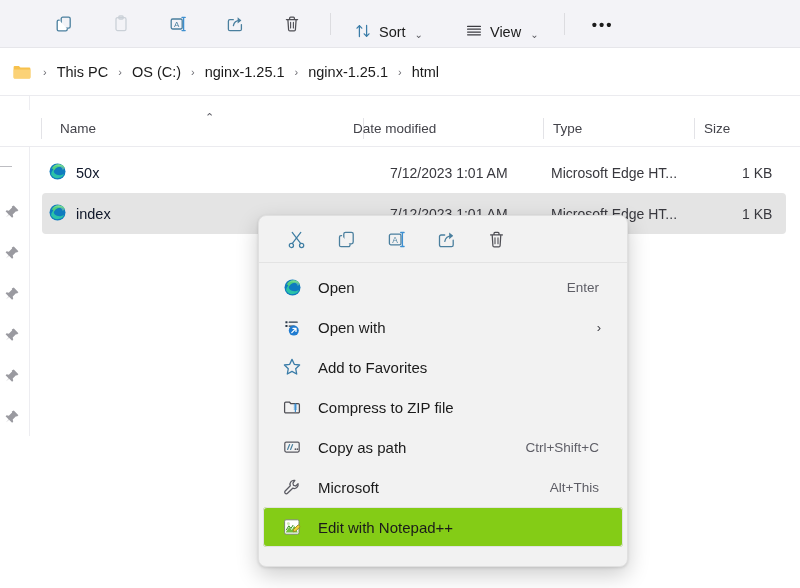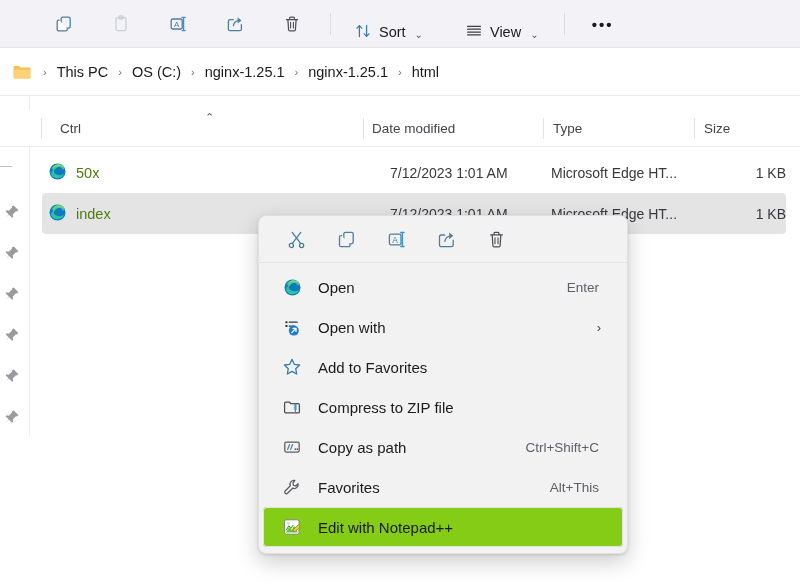--- a/index.html
+++ b/index.html
@@ -80,25 +80,25 @@
 
   
   .filelist{ position:absolute; left:0; top:152px; width:800px; }
   .frow{
     position:relative; height:41px; margin:0 14px 0 42px;
     border-radius:4px; display:flex; align-items:center;
   }
   .frow.selected{ background:#e4e4e4; }
   .fname{
     display:flex; align-items:center; gap:9px;
-    position:absolute; left:6px; font-size:14.5px; color:#4d7c0f;
+    position:absolute; left:6px; font-size:14.5px; color:#0f172a;
   }
   .fdate{ position:absolute; left:348px; font-size:14px; color:#38383e; }
   .ftype{ position:absolute; left:509px; font-size:14px; color:#38383e; }
-  .fsize{ position:absolute; left:700px; width:44px; text-align:right; font-size:14px; color:#38383e; }
+  .fsize{ position:absolute; left:700px; width:44px; text-align:left; font-size:14px; color:#38383e; }
 
   
   .sidebar{ position:absolute; left:0; top:96px; width:30px; height:492px; }
   .side-line{ position:absolute; left:29px; top:0; width:1px; height:340px; background:#ededf1; }
   .side-dash{ position:absolute; left:0px; top:70px; width:12px; height:1px; background:#bdbdc2; }
   .pin{ position:absolute; left:4px; width:16px; height:16px; }
 
   
   .ctxmenu{
     position:absolute; left:258px; top:215px; width:370px;
@@ -110,21 +110,21 @@
   }
   .ctx-actions{
     height:46px; display:flex; align-items:center; padding:0 19px;
   }
   .ctx-abtn{
     width:36px; height:32px; border-radius:4px;
     display:flex; align-items:center; justify-content:center;
     margin-right:14px;
   }
   .ctx-sepline{ height:1px; background:#e3e3e3; margin:0; }
-  .ctx-items{ padding:4px 4px 6px 4px; }
+  .ctx-items{ padding:4px 4px 19px 4px; }
   .ctx-item{
     height:40px; display:flex; align-items:center; border-radius:4px;
     position:relative; padding-left:19px;
   }
   .ctx-item.hovered{ background:#84cc16; box-shadow:inset 0 0 0 1px #e2e2e2;align-items:center; }
   .ctx-ico{ width:20px; height:20px; display:flex; align-items:center; justify-content:center; }
   .ctx-label{ font-size:15px; color:#1b1b1b; margin-left:16px; }
   .ctx-accel{ position:absolute; right:24px; font-size:13.5px; color:#5e5e66; }
   .ctx-sub{ position:absolute; right:22px; font-size:13px; color:#44444a; }
 </style>
@@ -263,23 +263,23 @@
     <svg width="16" height="16" viewBox="0 0 16 16">
         <g fill="#9a9aa0">
           <path d="M9.8 1.6l4.6 4.6-1.4 1.4-1-.3-3.3 3.3.5 2.1-1.1 1.1-3.1-3.1-3.2 2.9 2.9-3.2L1.6 7.3l1.1-1.1 2.1.5L8.1 3.4l-.3-1z"></path>
         </g>
       </svg>
   </div>
 </div>
 
 <div class="colhead">
   <div class="col-div" style="left:41px;"></div>
-  <div class="cell" style="left:60px;">Ctrl</div>
+  <div class="cell" style="left:60px;">Name</div>
   <div class="col-div" style="left:363px;"></div>
-  <div class="cell" style="left:372px;">Date modified</div>
+  <div class="cell" style="left:353px;">Date modified</div>
   <div class="col-div" style="left:543px;"></div>
   <div class="cell" style="left:553px;">Type</div>
   <div class="col-div" style="left:694px;"></div>
   <div class="cell" style="left:704px;">Size</div>
 </div>
 <div class="sortmark">⌃</div>
 <div class="colhead-line"></div>
 
 <div class="filelist">
 
@@ -421,21 +421,21 @@
       <span class="ctx-label">Copy as path</span>
       <span class="ctx-accel">Ctrl+Shift+C</span>
     </div>
 
     <div class="ctx-item">
       <span class="ctx-ico">
         <svg width="20" height="20" viewBox="0 0 20 20">
           <path d="M12.9 3.4a4 4 0 0 0-4.6 5.4L3.2 14a1.6 1.6 0 0 0 2.3 2.3l5.2-5.1a4 4 0 0 0 5.4-4.6l-2.4 2.4-2.2-.6-.6-2.2z" fill="none" stroke="#5a5a62" stroke-width="1.25" stroke-linejoin="round"></path>
         </svg>
       </span>
-      <span class="ctx-label">Favorites</span>
+      <span class="ctx-label">Microsoft</span>
       <span class="ctx-accel">Alt+This</span>
     </div>
 
     <div class="ctx-item hovered">
       <span class="ctx-ico">
         <svg width="20" height="20" viewBox="0 0 20 20">
           <rect x="2.6" y="2.8" width="14.4" height="14.4" rx="1.4" fill="#ffffff" stroke="#7a8a6a" stroke-width="1"></rect>
           <path d="M3.6 15.6l3.6-5.6 2.6 3 2.4-4.2 3.6 6.8z" fill="#6fbf3a"></path>
           <path d="M4.2 13.2l2.6-4.4 2.2 2.6 2.2-3.4" fill="none" stroke="#2f8f1f" stroke-width="1" stroke-linejoin="round"></path>
           <circle cx="6.4" cy="6.4" r="1.5" fill="#cfe8b5"></circle>

